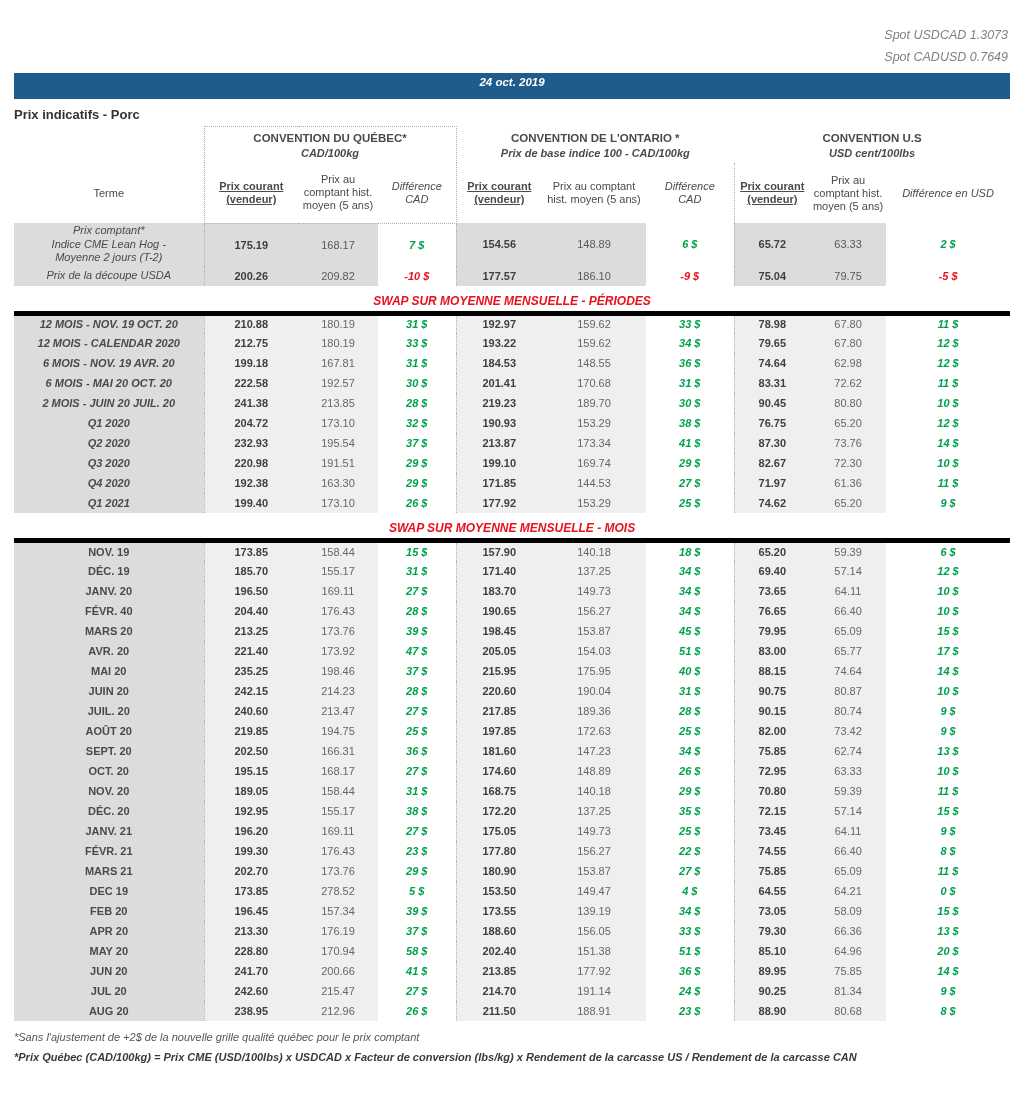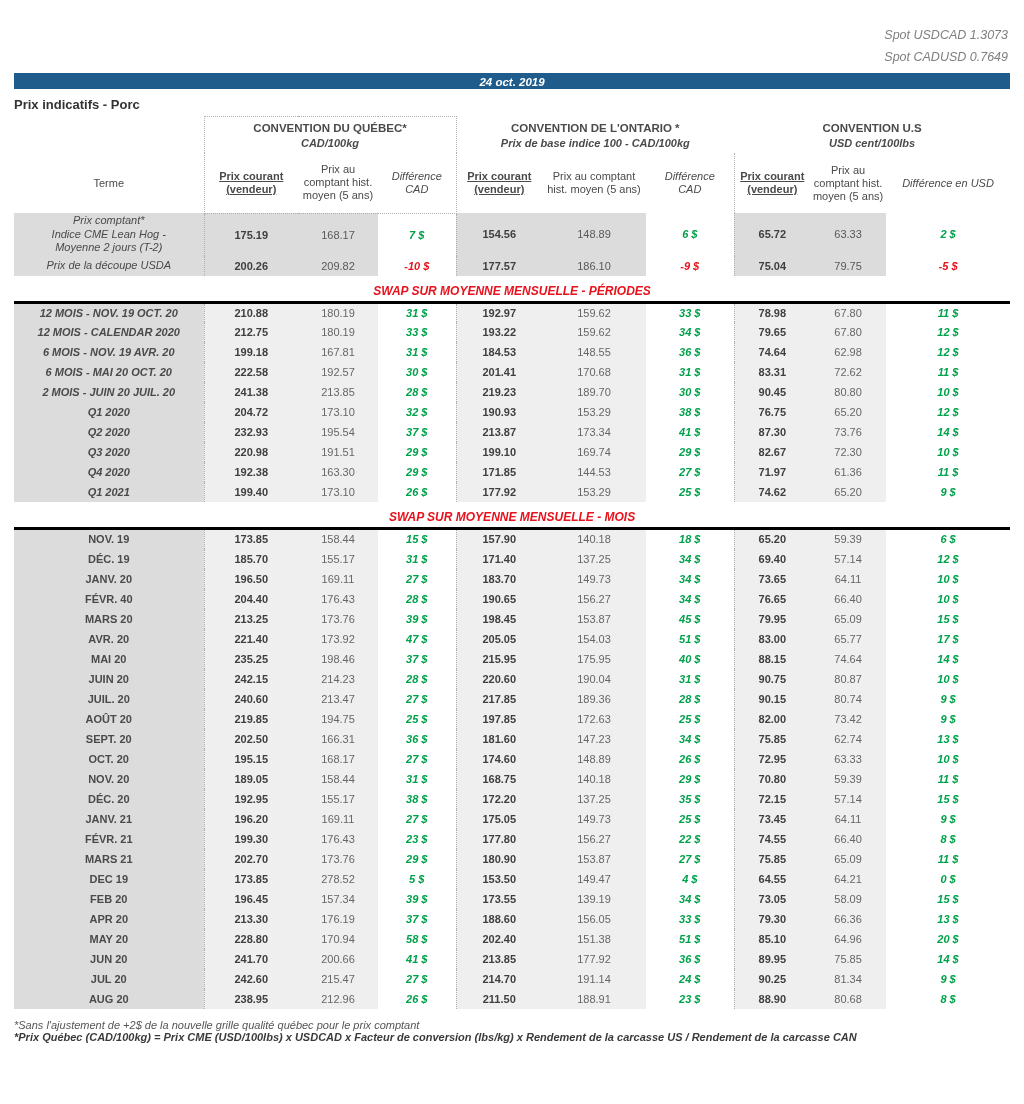--- a/index.html
+++ b/index.html
@@ -3,21 +3,21 @@
 <meta charset="utf-8">
 <style>
   * { margin:0; padding:0; box-sizing:border-box; }
   html,body { background:#ffffff; }
   body { font-family:"Liberation Sans", sans-serif; width:1024px; }
   .page { width:1024px; min-height:1104px; position:relative; padding-top:24px; }
 
   .spot-lines { text-align:right; padding-right:16px; color:#7f7f7f; font-style:italic; font-size:12.5px; line-height:22px; font-weight:400; }
 
   .datebar { margin:5px 14px 0 14px; background:#1f5c8c; color:#ffffff; text-align:center;
-             font-weight:bold; font-style:italic; font-size:11.5px; height:16px; line-height:18px; }
+             font-weight:bold; font-style:italic; font-size:11.5px; height:26px; line-height:18px; }
 
   .title { margin:8px 0 4px 14px; font-weight:bold; font-size:13px; color:#333333; }
 
   table { border-collapse:collapse; table-layout:fixed; width:996px; margin:0 14px; }
   td { font-size:11px; text-align:center; vertical-align:middle; padding:1px 2px; color:#4a4a4a; }
 
   
   .grp { vertical-align:bottom; padding-bottom:2px; }
   .gname { font-weight:bold; font-size:11.5px; color:#4a4a4a; padding-top:4px; }
   .gunit { font-weight:bold; font-style:italic; font-size:11px; color:#4a4a4a; padding:3px 0 2px 0; }
@@ -46,25 +46,25 @@
 
   
   tr.spotrow td.cur, tr.spotrow td.hist { background:#dcdcdc;margin-top:40px; }
   tr.spotrow td.terme { font-weight:400; font-style:italic; white-space:pre-line; line-height:13.5px; }
   tr.spotrow td.hist { color:#595959; }
 
   
   tr.sec0 td.terme { font-style:italic; }
 
   td.sectitle { color:#e8111c; font-weight:bold; font-style:italic; font-size:12px;
-                padding-top:8px; padding-bottom:3px; border-bottom:3px solid #000000; background:#ffffff; }
+                padding-top:8px; padding-bottom:3px; border-bottom:5px solid #000000; background:#ffffff; }
 
   .fnotes { margin:10px 14px 0 14px; }
   .fn1 { font-style:italic; color:#555555; font-size:11px; }
-  .fn2 { font-style:italic; font-weight:bold; color:#3a3a3a; font-size:11px; padding-bottom:10px; }
+  .fn2 { font-style:italic; font-weight:bold; color:#3a3a3a; font-size:11px; margin-top:8px; padding-bottom:10px; }
 </style>
 </head>
 <body>
 
 <div class="page">
 
   <div class="spot-lines">
     <div>Spot USDCAD 1.3073</div>
     <div>Spot CADUSD 0.7649</div>
   </div>

